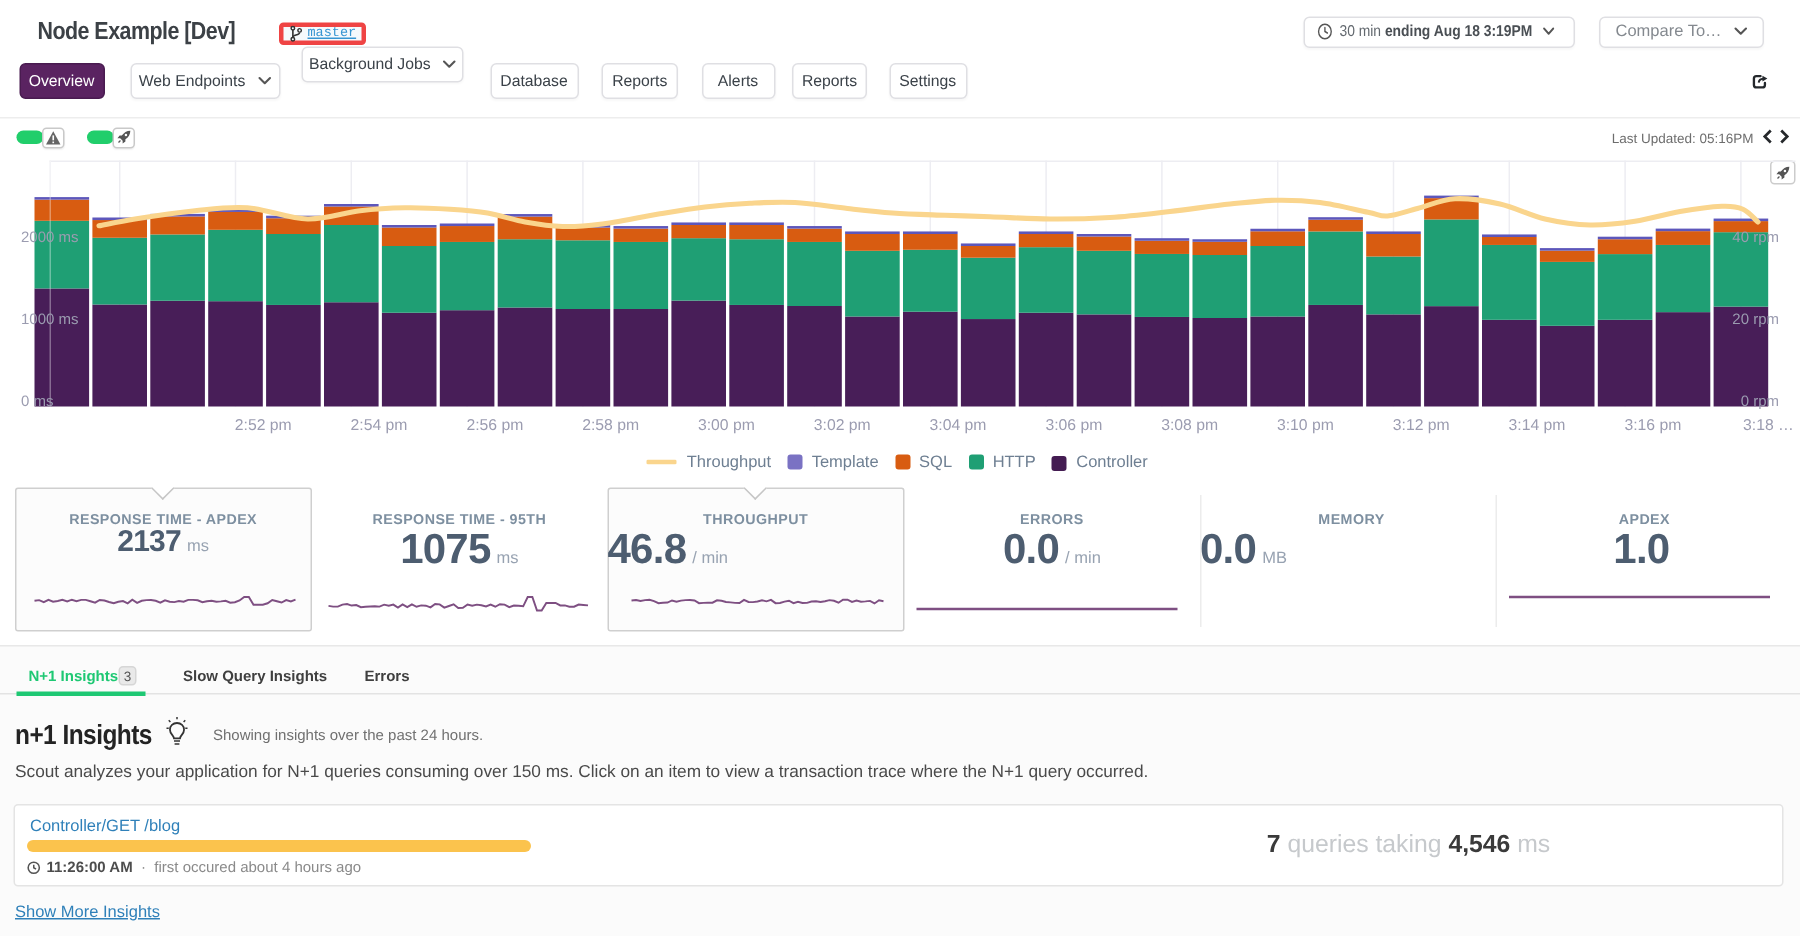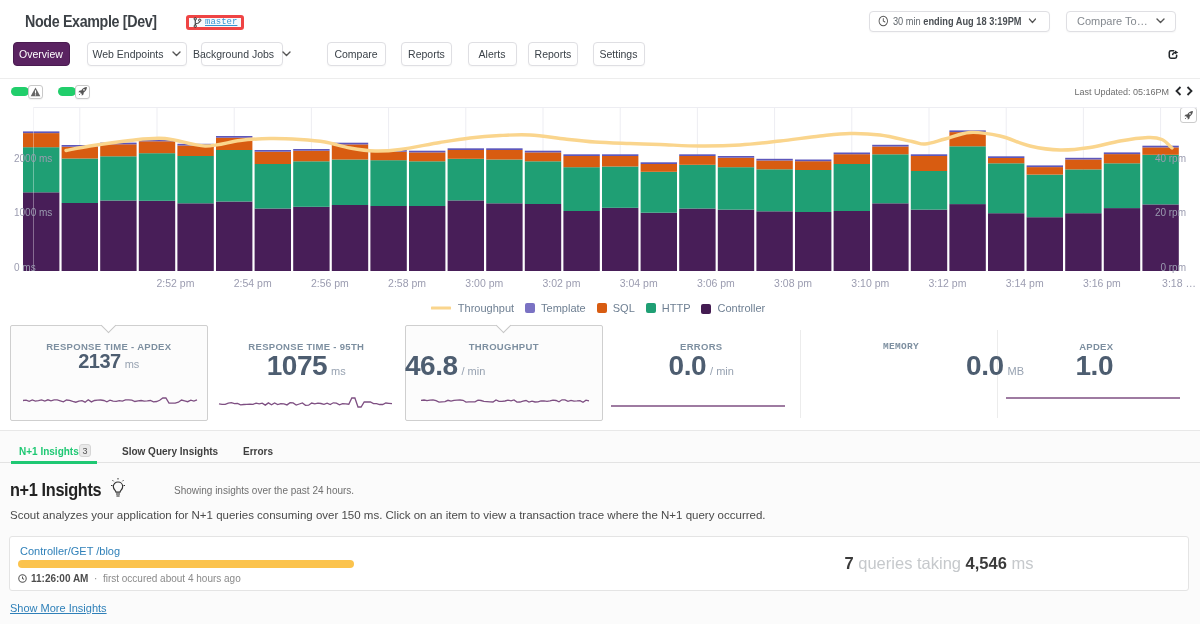--- a/index.html
+++ b/index.html
@@ -37,24 +37,24 @@
       </svg>
     </div>
   </div>
 <div class="btn" style="left:1066px;top:10.5px;width:110px;height:21.5px;justify-content:space-between;padding:0 10px;font-size:11px;color:#84898f;">Compare To…<svg class="ic chev" width="9" height="6" viewBox="0 0 9 6">
       <path d="M1 1 L4.5 4.5 L8 1" fill="none" stroke="#555" stroke-width="1.4" stroke-linecap="round" stroke-linejoin="round"></path>
     </svg></div>
 <div class="abs" style="left:12.5px;top:42px;width:57px;height:23.5px;background:#5a2361;border:1px solid #491b50;border-radius:4px;color:#fff;font-size:10.5px;display:flex;align-items:center;justify-content:center;">Overview</div>
 <div class="btn" style="left:86.5px;top:42px;width:100px;">Web Endpoints<svg class="ic chev" width="9" height="6" viewBox="0 0 9 6">
       <path d="M1 1 L4.5 4.5 L8 1" fill="none" stroke="#555" stroke-width="1.4" stroke-linecap="round" stroke-linejoin="round"></path>
     </svg></div>
-<div class="btn" style="left:201px;top:42px;width:82px;">Background Jobs<svg class="ic chev" width="9" height="6" viewBox="0 0 9 6">
+<div class="btn" style="left:201px;top:31px;width:108px;">Background Jobs<svg class="ic chev" width="9" height="6" viewBox="0 0 9 6">
       <path d="M1 1 L4.5 4.5 L8 1" fill="none" stroke="#555" stroke-width="1.4" stroke-linecap="round" stroke-linejoin="round"></path>
     </svg></div>
-<div class="btn" style="left:326.5px;top:42px;width:59px;">Compare</div>
+<div class="btn" style="left:326.5px;top:42px;width:59px;">Database</div>
 <div class="btn" style="left:401px;top:42px;width:51px;">Reports</div>
 <div class="btn" style="left:467.5px;top:42px;width:49px;">Alerts</div>
 <div class="btn" style="left:528px;top:42px;width:50px;">Reports</div>
 <div class="btn" style="left:592.5px;top:42px;width:52px;text-align:center;">Settings</div>
 <div class="abs" style="left:1168px;top:49px;">
     <svg class="ic" width="11" height="11" viewBox="0 0 12 12">
       <path d="M6.2 1.9 L3.2 1.9 Q1.4 1.9 1.4 3.7 L1.4 8.3 Q1.4 10.1 3.2 10.1 L7.6 10.1 Q9.4 10.1 9.4 8.3 L9.4 6.9" fill="none" stroke="#24282c" stroke-width="1.7" stroke-linecap="round"></path>
       <path d="M4.9 6.7 C5.1 4.9 6.3 3.9 8.1 3.8" fill="none" stroke="#24282c" stroke-width="1.5"></path>
       <path d="M7.6 1.6 L11.2 3.7 L7.6 5.8 Z" fill="#24282c"></path>
     </svg>
@@ -279,22 +279,22 @@
 <div class="abs" style="left:405.0px;top:341px;width:197.5px;text-align:center;font-size:9.5px;font-weight:700;letter-spacing:0.3px;color:#7d8fa0;z-index:4;">THROUGHPUT</div>
 <div class="abs" style="left:405.0px;top:350px;width:197.5px;text-align:left;z-index:4;color:#4d5d70;"><span style="font-size:28px;font-weight:700;letter-spacing:-0.5px;">46.8</span><span style="font-size:11px;color:#97a2b1;padding-left:4px;">/ min</span></div>
 <svg style="position:absolute;left:420px;top:394px;z-index:5" width="170" height="14">
     <polyline points="1.0,6.3 4.0,6.0 7.0,6.7 10.0,6.1 13.0,5.9 16.0,6.7 19.0,8.1 22.0,7.8 25.0,7.7 28.0,6.3 31.0,7.1 34.0,6.4 37.0,6.1 40.0,6.0 43.0,6.3 46.0,8.1 49.0,7.9 52.0,7.8 55.0,7.8 58.0,6.2 61.0,6.5 64.0,7.3 67.0,7.6 70.0,7.9 73.0,8.0 76.0,5.9 79.0,7.3 82.0,7.4 85.0,7.0 88.0,6.2 91.0,6.9 94.0,5.9 97.0,8.1 100.0,8.0 103.0,7.1 106.0,6.5 109.0,8.1 112.0,7.2 115.0,8.0 118.0,7.9 121.0,7.0 124.0,6.8 127.0,7.3 130.0,6.8 133.0,6.1 136.0,6.5 139.0,7.8 142.0,5.8 145.0,5.8 148.0,7.3 151.0,6.4 154.0,7.1 157.0,6.9 160.0,6.6 163.0,8.3 166.0,6.2 169.0,6.8" fill="none" stroke="#7e4f82" stroke-width="1.3"></polyline>
   </svg>
 <div class="abs" style="left:602.5px;top:341px;width:197.5px;text-align:center;font-size:9.5px;font-weight:700;letter-spacing:0.3px;color:#7d8fa0;z-index:4;">ERRORS</div>
 <div class="abs" style="left:602.5px;top:350px;width:197.5px;text-align:center;z-index:4;color:#4d5d70;"><span style="font-size:28px;font-weight:700;letter-spacing:-0.5px;">0.0</span><span style="font-size:11px;color:#97a2b1;padding-left:4px;">/ min</span></div>
 <svg style="position:absolute;left:610px;top:400px;z-index:5" width="176" height="12">
     <line x1="1" y1="6.0" x2="175.0" y2="6.0" stroke="#7e4f82" stroke-width="1.6"></line>
   </svg>
-<div class="abs" style="left:800.0px;top:341px;width:202px;text-align:center;font-size:9.5px;font-weight:700;letter-spacing:0.3px;color:#7d8fa0;z-index:4;font-family:Liberation Mono, monospace;">MEMORY</div>
-<div class="abs" style="left:800.0px;top:350px;width:224px;text-align:right;z-index:4;color:#4d5d70;"><span style="font-size:28px;font-weight:700;letter-spacing:-0.5px;">0.0</span><span style="font-size:11px;color:#97a2b1;padding-left:4px;">MB</span></div>
+<div class="abs" style="left:800.0px;top:341px;width:202px;text-align:center;font-size:9.5px;font-weight:700;letter-spacing:0.3px;color:#7d8fa0;z-index:4;">MEMORY</div>
+<div class="abs" style="left:800.0px;top:350px;width:224px;text-align:left;z-index:4;color:#4d5d70;"><span style="font-size:28px;font-weight:700;letter-spacing:-0.5px;">0.0</span><span style="font-size:11px;color:#97a2b1;padding-left:4px;">MB</span></div>
 <div class="abs" style="left:997.5px;top:341px;width:197.5px;text-align:center;font-size:9.5px;font-weight:700;letter-spacing:0.3px;color:#7d8fa0;z-index:4;">APDEX</div>
 <div class="abs" style="left:997.5px;top:350px;width:197.5px;text-align:center;z-index:4;color:#4d5d70;"><span style="font-size:28px;font-weight:700;letter-spacing:-0.5px;">1.0</span><span style="font-size:11px;color:#97a2b1;padding-left:4px;"></span></div>
 <svg style="position:absolute;left:1005px;top:392px;z-index:5" width="176" height="12">
     <line x1="1" y1="6.0" x2="175.0" y2="6.0" stroke="#7e4f82" stroke-width="1.6"></line>
   </svg>
 <div class="abs" style="left:0;top:430px;width:1200px;height:194px;background:#fbfbfb;border-top:1px solid #e8e8e8;"></div>
 <div class="abs" style="left:0;top:431px;width:1200px;height:32px;border-bottom:1px solid #e3e3e3;"></div>
 <div class="abs" style="left:11px;top:461px;width:86px;height:2.5px;background:#1ec873;z-index:2;"></div>
 <div class="abs" style="left:19px;top:446px;font-size:10px;font-weight:700;color:#1ec873;">N+1 Insights</div>
 <div class="abs" style="left:79px;top:444px;width:12px;height:13px;background:#e9e9e9;border:1px solid #d6d6d6;border-radius:3px;font-size:9px;color:#555;display:flex;align-items:center;justify-content:center;">3</div>
@@ -306,21 +306,21 @@
       <path d="M8 5 C5.3 5 3.3 7 3.3 9.5 C3.3 11.1 4.1 12.2 4.9 13.1 C5.5 13.8 5.9 14.4 6 15.2 L10 15.2 C10.1 14.4 10.5 13.8 11.1 13.1 C11.9 12.2 12.7 11.1 12.7 9.5 C12.7 7 10.7 5 8 5 Z" fill="none" stroke="#333" stroke-width="1.2"></path>
       <line x1="6" y1="17" x2="10" y2="17" stroke="#333" stroke-width="1.1"></line>
       <line x1="6.4" y1="19" x2="9.6" y2="19" stroke="#333" stroke-width="1.1"></line>
       <line x1="8" y1="1" x2="8" y2="2.5" stroke="#333" stroke-width="1"></line>
       <line x1="2.5" y1="3.2" x2="3.6" y2="4.3" stroke="#333" stroke-width="1"></line>
       <line x1="13.5" y1="3.2" x2="12.4" y2="4.3" stroke="#333" stroke-width="1"></line>
       <line x1="1" y1="8.5" x2="2.5" y2="8.5" stroke="#333" stroke-width="1"></line>
       <line x1="13.5" y1="8.5" x2="15" y2="8.5" stroke="#333" stroke-width="1"></line>
     </svg>
   </div>
-<div class="abs" style="left:142px;top:485px;font-size:10px;color:#707070;margin-left:32px;">Showing insights over the past 24 hours.</div>
+<div class="abs" style="left:142px;top:485px;font-size:10px;color:#707070;">Showing insights over the past 24 hours.</div>
 <div class="abs" style="left:10px;top:509px;font-size:11.5px;color:#4a4a4a;">Scout analyzes your application for N+1 queries consuming over 150 ms. Click on an item to view a transaction trace where the N+1 query occurred.</div>
 <div class="abs" style="left:9px;top:536px;width:1180px;height:55px;background:#fff;border:1px solid #e4e4e4;border-radius:3px;"></div>
 <div class="abs" style="left:20px;top:545px;font-size:11px;color:#2f80b9;z-index:2;">Controller/GET /blog</div>
 <div class="abs" style="left:18px;top:559.5px;width:336px;height:8.5px;background:#fbc34d;border-radius:4.5px;z-index:2;"></div>
 <div class="abs" style="left:18px;top:573px;display:flex;align-items:center;font-size:10px;color:#555;z-index:2;">
     <svg class="ic" width="9" height="9" viewBox="0 0 14 14" style="margin-right:4px;">
       <circle cx="7" cy="7" r="5.8" fill="none" stroke="#555" stroke-width="1.6"></circle>
       <path d="M7 3.8 L7 7 L9.4 8.4" fill="none" stroke="#555" stroke-width="1.6"></path>
     </svg>
     <span style="font-weight:700;color:#4d4d4d;">11:26:00 AM</span>

